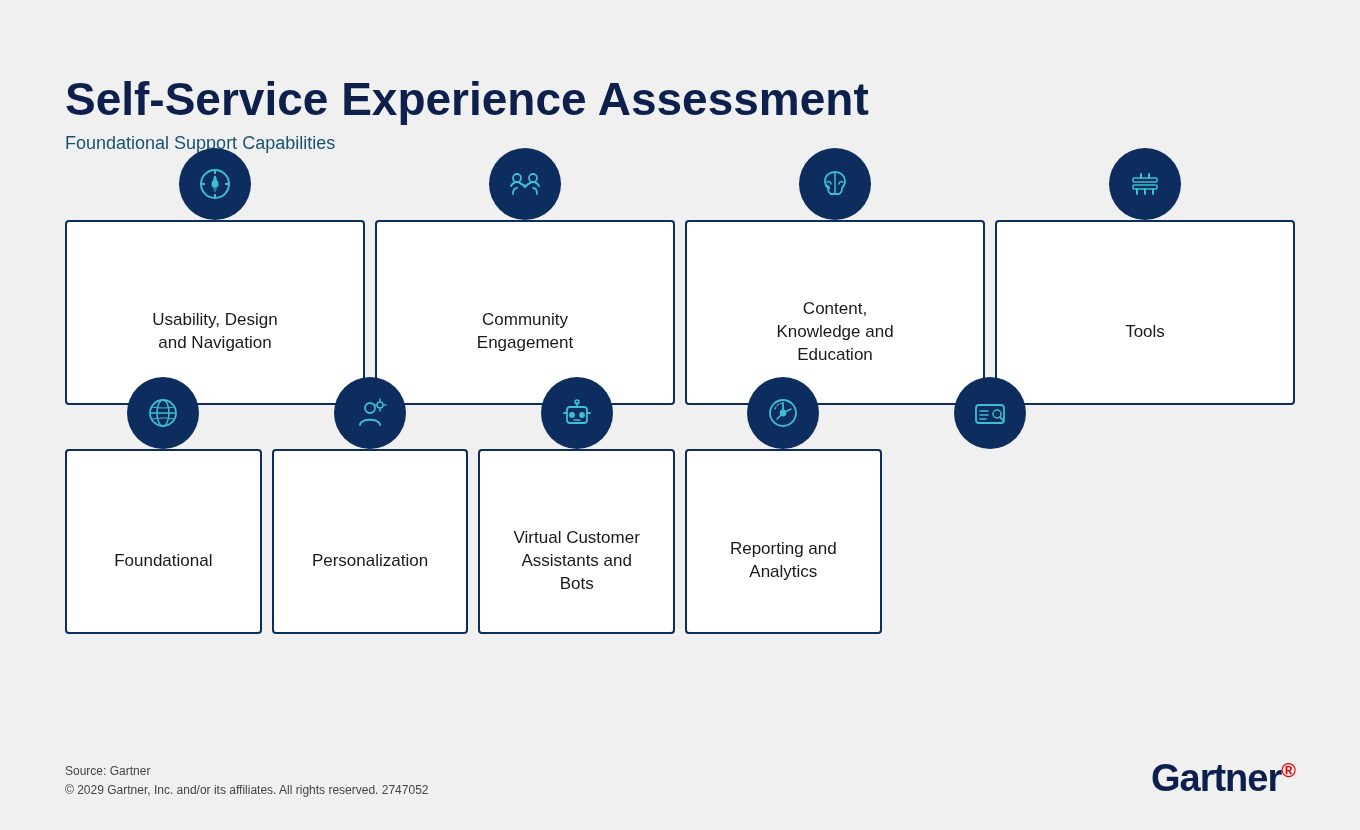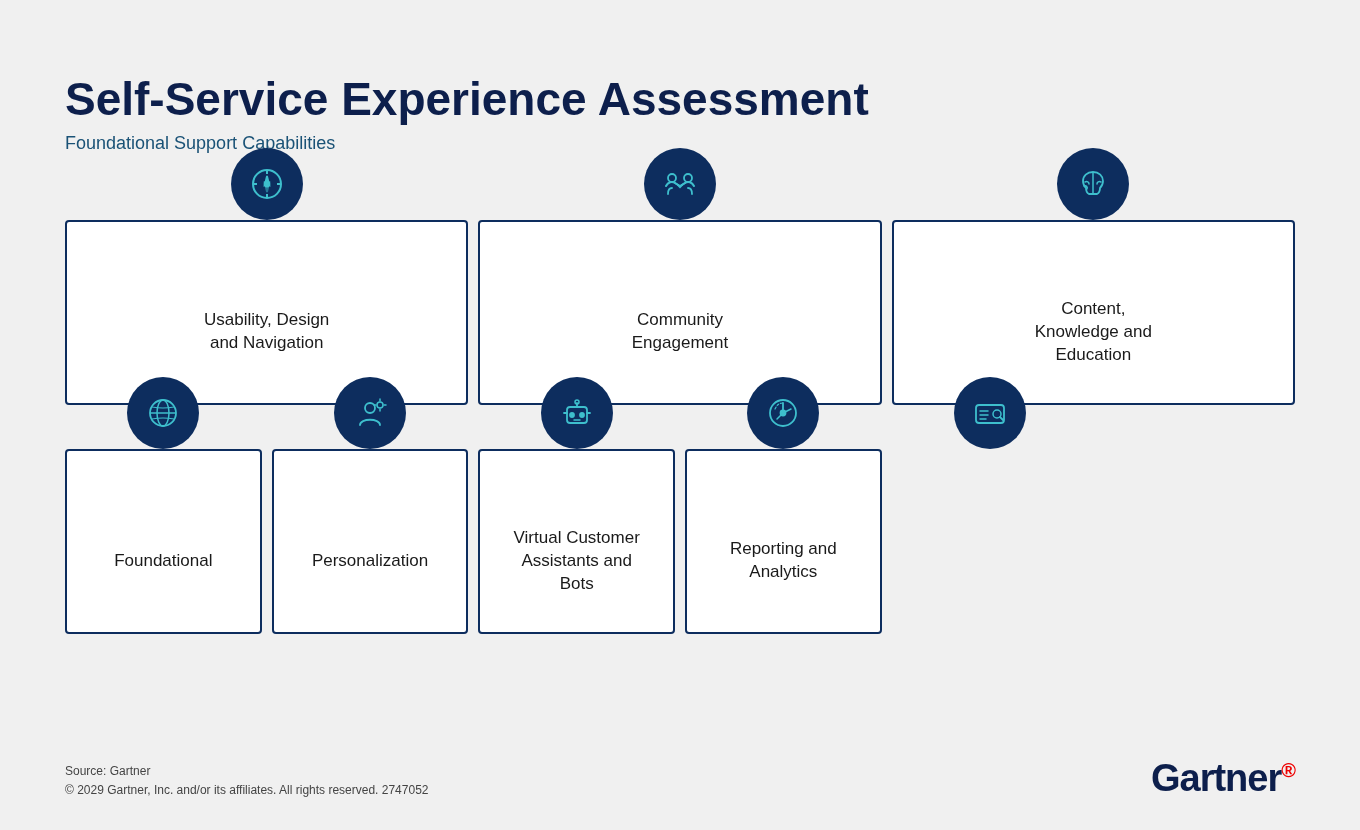--- a/index.html
+++ b/index.html
@@ -184,20 +184,36 @@
             <path d="M9 20 C11 19 13 21 12 23" stroke="#3ebfcd" stroke-width="1.5" fill="none" stroke-linecap="round"></path>
           </svg>
         </div>
         <div class="card-box">
           <span class="card-label">Content,<br>Knowledge and<br>Education</span>
         </div>
       </div>
 
 
 
+      <div class="card-wrapper">
+        <div class="card-icon-circle">
+          <svg viewBox="0 0 36 36">
+            <rect x="6" y="12" width="24" height="4" rx="1" stroke="#3ebfcd" stroke-width="1.5" fill="none"></rect>
+            <rect x="6" y="19" width="24" height="4" rx="1" stroke="#3ebfcd" stroke-width="1.5" fill="none"></rect>
+            <line x1="14" y1="8" x2="14" y2="12" stroke="#3ebfcd" stroke-width="2" stroke-linecap="round"></line>
+            <line x1="22" y1="8" x2="22" y2="12" stroke="#3ebfcd" stroke-width="2" stroke-linecap="round"></line>
+            <line x1="10" y1="23" x2="10" y2="28" stroke="#3ebfcd" stroke-width="2" stroke-linecap="round"></line>
+            <line x1="18" y1="23" x2="18" y2="28" stroke="#3ebfcd" stroke-width="2" stroke-linecap="round"></line>
+            <line x1="26" y1="23" x2="26" y2="28" stroke="#3ebfcd" stroke-width="2" stroke-linecap="round"></line>
+          </svg>
+        </div>
+        <div class="card-box">
+          <span class="card-label">Tools</span>
+        </div>
+      </div>
 
     </div>
 
     <div class="grid-row">
 
       <div class="card-wrapper">
         <div class="card-icon-circle">
           <svg viewBox="0 0 36 36">
             <circle cx="18" cy="18" r="13" stroke="#3ebfcd" stroke-width="1.8" fill="none"></circle>
             <ellipse cx="18" cy="18" rx="6" ry="13" stroke="#3ebfcd" stroke-width="1.5" fill="none"></ellipse>

